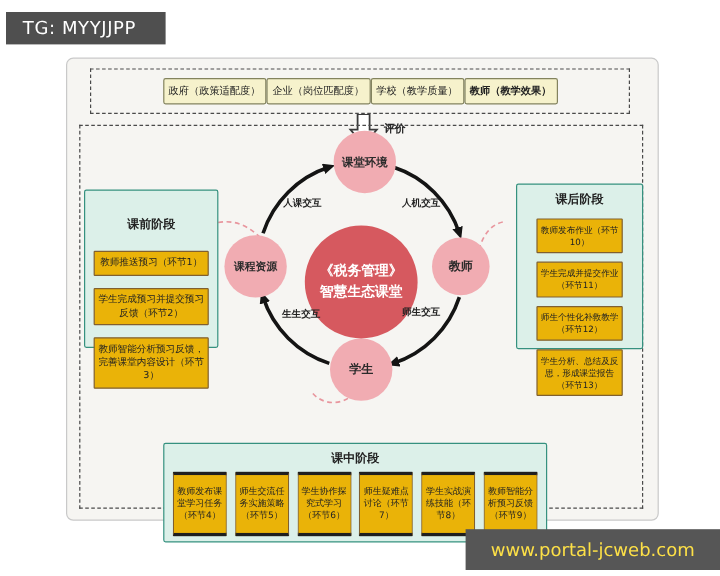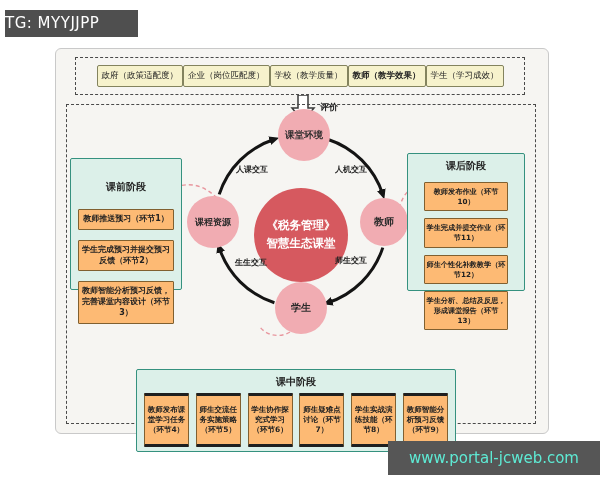--- a/index.html
+++ b/index.html
@@ -1,22 +1,22 @@
 <!DOCTYPE html>
 <html><head>
 <meta charset="utf-8">
 <style>
   html,body{margin:0;padding:0;background:#fff;}
   .canvas{position:relative;width:600px;height:480px;background:#ffffff;overflow:hidden;
           font-family:"DejaVu Sans","Liberation Sans",sans-serif;color:#222;}
   
   .tag{position:absolute;left:5px;top:10px;width:133px;height:27px;background:#4f4f4f;
-       color:#fff;font-size:15px;line-height:27px;box-sizing:border-box;letter-spacing:.5px;}
+       color:#fff;font-size:15px;line-height:27px;padding-left:14px;box-sizing:border-box;letter-spacing:.5px;}
   .site{position:absolute;left:388px;top:441px;width:212px;height:34px;background:#565656;
-        color:#5eead4;font-size:15px;line-height:34px;text-align:center;}
+        color:#fde047;font-size:15px;line-height:34px;text-align:center;}
   
   .frame{position:absolute;left:55px;top:48px;width:492px;height:384px;background:#f6f5f2;
          border:1px solid #c9c9c9;border-radius:6px;}
   
   .eval-row{position:absolute;left:75px;top:57px;width:450px;height:38px;border:1.5px dashed #4a4a4a;
             box-sizing:border-box;display:flex;align-items:center;justify-content:center;padding:0 11px;}
   .ybox{background:#f6f2cc;border:1px solid #83835e;border-radius:2px;font-size:8.5px;font-weight:500;
         padding:4px 4px;white-space:nowrap;color:#222;}
   .ybox.bold{font-weight:700;}
   .eval-label{position:absolute;left:320px;top:101px;font-size:9px;font-weight:600;color:#222;}
@@ -32,47 +32,46 @@
   .c-top{left:211px;top:4px;width:52px;height:52px;}
   .c-right{left:293px;top:93px;width:48px;height:48px;font-size:10px;}
   .c-bottom{left:208px;top:177px;width:52px;height:52px;font-size:10px;}
   .c-left{left:120px;top:91px;width:52px;height:52px;font-size:9px;}
   .c-center{left:187px;top:83px;width:94px;height:94px;background:#d6595f;color:#fff;
             font-size:11.5px;line-height:1.55;}
   .ilabel{position:absolute;transform:translate(-50%,-50%);font-size:8px;font-weight:700;color:#222;white-space:nowrap;}
   
   .panel{position:absolute;background:#dcf0e9;border:1px solid #35917f;border-radius:2px;box-sizing:border-box;}
   .ptitle{text-align:center;font-size:10px;font-weight:700;color:#222;padding:3px 0 2px;}
-  .obox{background:#fdba74;border:1px solid #806030;border-radius:1px;font-size:8px;font-weight:700;
+  .obox{background:#eab308;border:1px solid #806030;border-radius:1px;font-size:8px;font-weight:400;
         text-align:center;color:#222;padding:4px 3px;line-height:1.35;}
   .p-left{left:3px;top:53px;width:112px;height:132px;padding:18px 7px;}
   .p-left .obox{margin-top:10px;}
   .p-left .obox:nth-of-type(2){margin-top:13px;}
-  .p-right{left:340px;top:48px;width:118px;height:138px;padding:2px 16px;}
+  .p-right{left:363px;top:48px;width:106px;height:138px;padding:2px 16px;}
   .p-right .obox{margin-top:7px;font-size:7.2px;padding:4px 1px;}
   .p-bottom{left:69px;top:221px;width:320px;height:83px;padding:2px 7px;margin-top:43px;}
   .brow{display:flex;justify-content:space-between;margin-top:2px;}
   .vbox{width:45px;height:54px;box-sizing:border-box;border-top:3px solid #1f1f1f;border-bottom:3px solid #1f1f1f;
         display:flex;align-items:center;justify-content:center;font-size:7.5px;padding:2px 2px;}
 </style>
 </head>
 <body>
 
 <div class="canvas">
 
   <div class="tag">TG: MYYJJPP</div>
 
   <div class="frame"></div>
 
   <div class="eval-row">
     <span class="ybox">政府（政策适配度）</span>
     <span class="ybox">企业（岗位匹配度）</span>
     <span class="ybox">学校（教学质量）</span>
     <span class="ybox bold">教师（教学效果）</span>
-    <span class="ybox">学生（学习成效）</span>
   </div>
 
   <svg class="eval-arrow" width="30" height="28" viewBox="0 0 30 28">
     <polygon points="10,0 20,0 20,13 26,13 15,26 4,13 10,13" fill="#ffffff" stroke="#3a3a3a" stroke-width="1.5"></polygon>
   </svg>
   <span class="eval-label">评价</span>
 
   <div class="main">
 
     <svg class="links" width="467" height="317" viewBox="0 0 467 317">

